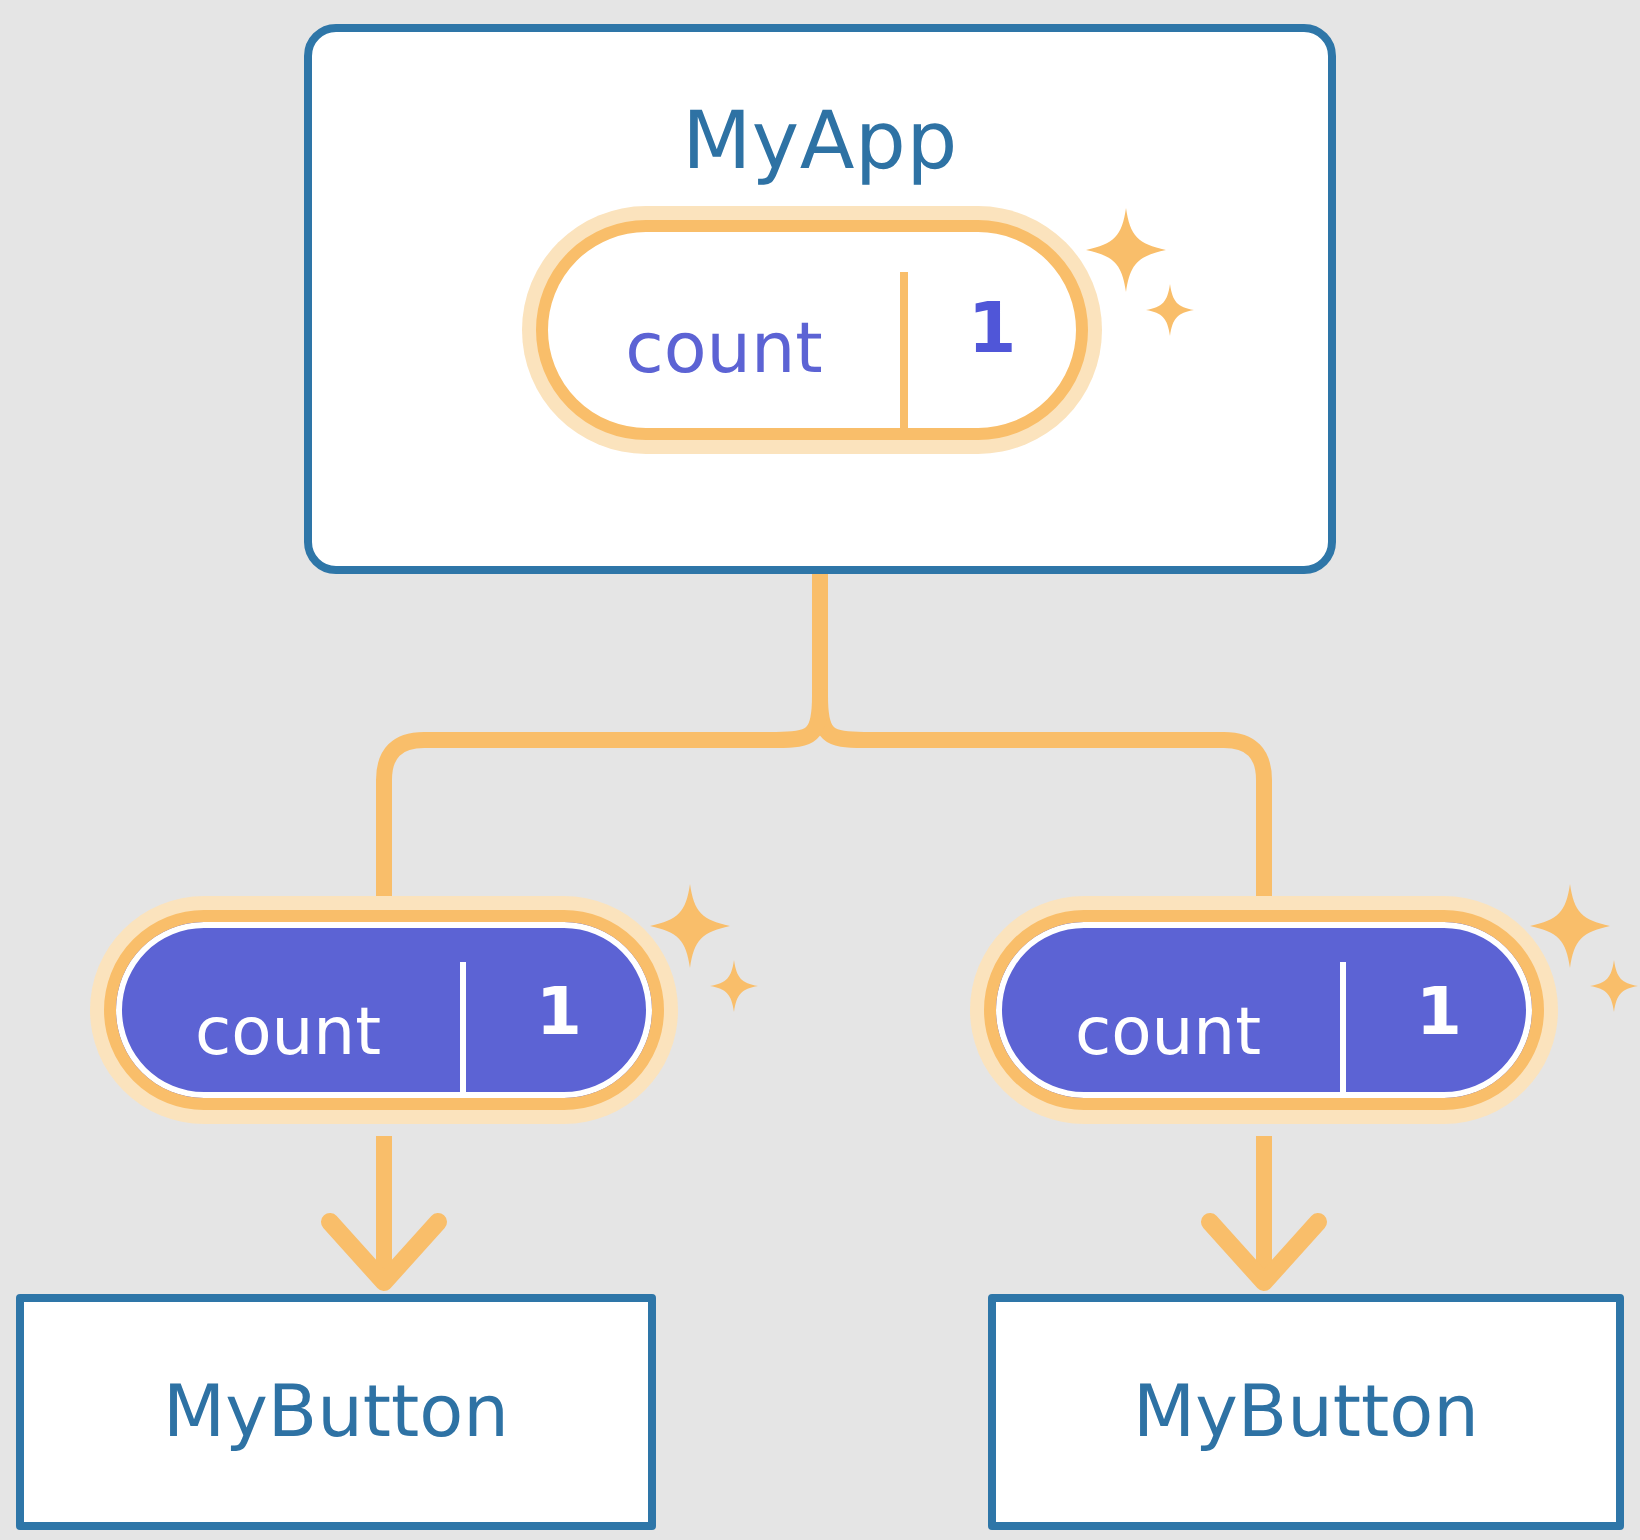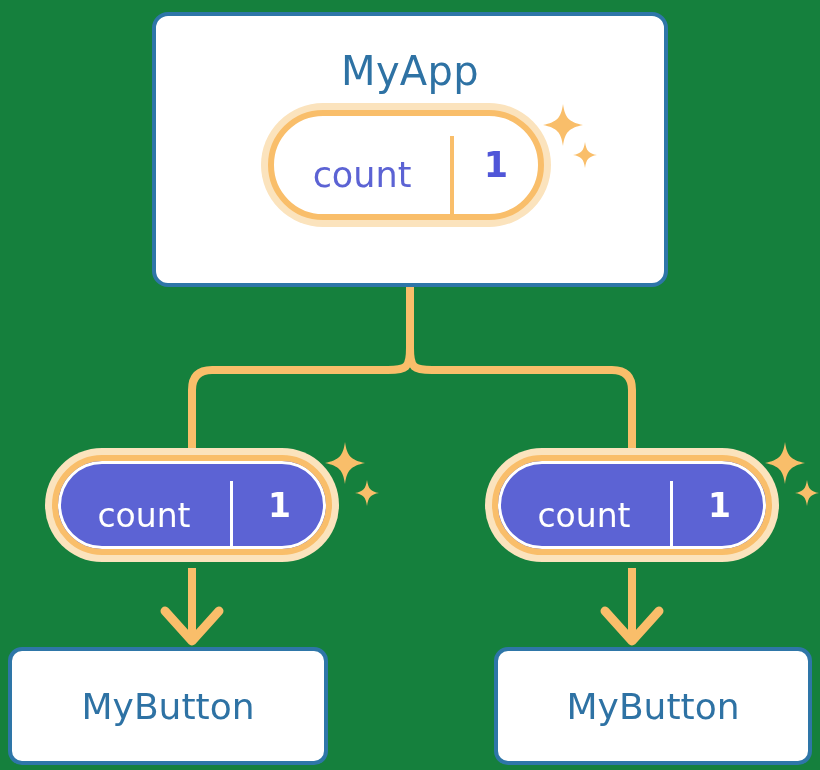--- a/index.html
+++ b/index.html
@@ -11,21 +11,21 @@
   body {
     width: 820px;
     height: 770px;
     overflow: hidden;
     font-family: "DejaVu Sans", "Liberation Sans", sans-serif;
   }
   #stage {
     position: relative;
     width: 820px;
     height: 770px;
-    background: #15803d;
+    background: #e5e5e5;
   }
 
   
   #wires {
     position: absolute;
     left: 0;
     top: 0;
     width: 820px;
     height: 770px;
   }
@@ -128,21 +128,21 @@
     font-size: 33px;
     font-weight: bold;
     color: #ffffff;
   }
   #pill-left  { left: 52px;  top: 455px; }
   #pill-right { left: 492px; top: 455px; }
 
   
   .btn-card {
     height: 118px;
-    border-radius: 14px;
+    border-radius: 2px;
   }
   #btn-left  { left: 8px;   top: 647px; width: 320px; }
   #btn-right { left: 494px; top: 647px; width: 318px; }
   .btn-label {
     position: absolute;
     left: 0;
     top: 0;
     width: 100%;
     height: 100%;
     display: flex;

